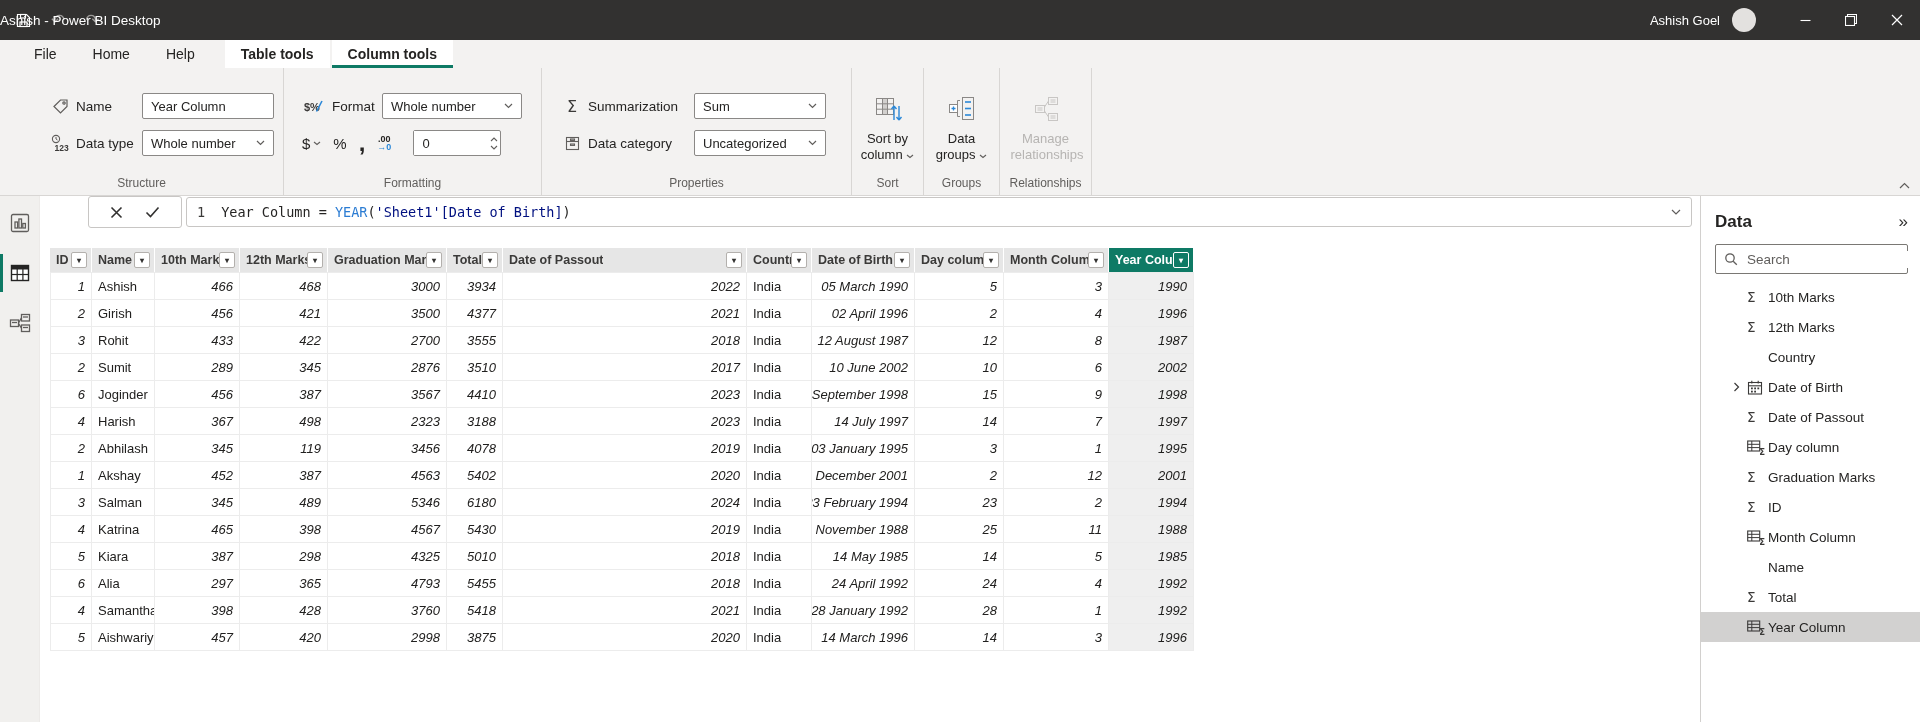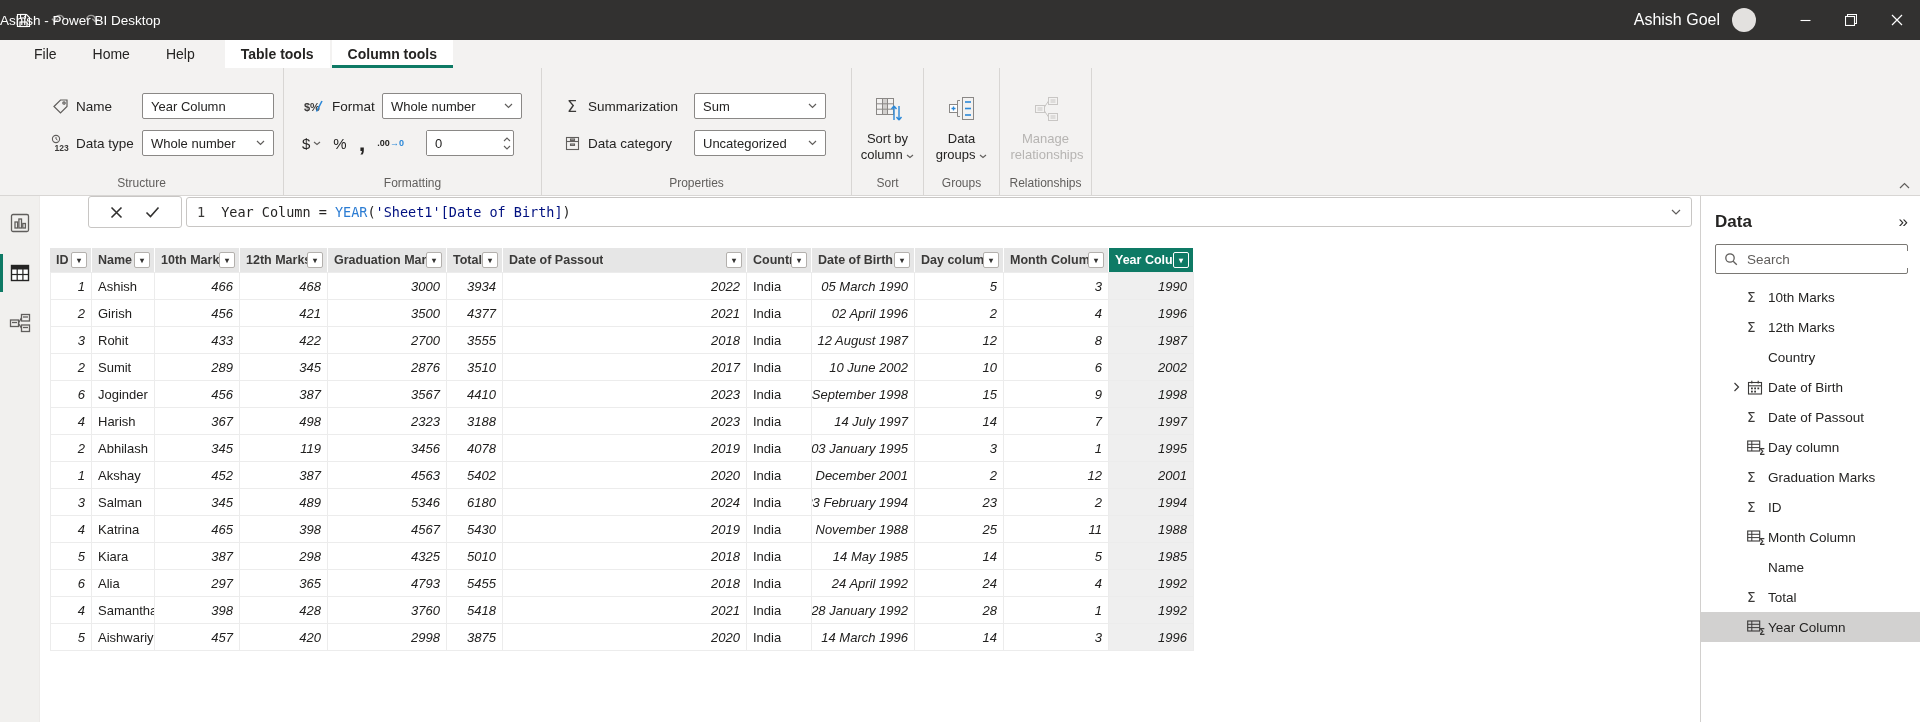--- a/index.html
+++ b/index.html
@@ -4,21 +4,21 @@
 <style>
   html,body{margin:0;padding:0;width:1920px;height:722px;overflow:hidden;background:#fff;
     font-family:"Liberation Sans",sans-serif;-webkit-font-smoothing:antialiased;}
   svg{display:block}
   
   .titlebar{position:absolute;left:0;top:0;width:1920px;height:40px;background:#323130;display:flex;align-items:center;color:#fff;}
   .tb-left{display:flex;align-items:center;gap:20px;padding-left:16px;}
   .tb-glyph{font-size:17px;color:#9d9b99;}
   .tb-title{position:absolute;left:0;right:0;font-size:13.5px;color:#fff;pointer-events:none;}
   .tb-right{margin-left:auto;display:flex;align-items:center;z-index:2;}
-  .tb-user{font-size:16px;margin-right:12px;}
+  .tb-user{font-size:13px;margin-right:12px;}
   .avatar{width:24px;height:24px;border-radius:50%;background:#e3e1df;margin-right:26px;}
   .winbtn{width:46px;height:40px;display:flex;align-items:center;justify-content:center;}
   
   .tabsrow{position:absolute;left:0;top:40px;width:1920px;height:28px;background:#f3f2f1;display:flex;padding-left:16px;font-size:14px;color:#252423;}
   .tab{padding:0 18px;line-height:28px;}
   .tab.contextual{background:#fff;font-weight:700;margin-left:12px;padding:0 16px;}
   .tab.contextual + .tab.contextual{margin-left:2px;}
   .tab.active{box-shadow:inset 0 -3px 0 #0E7A65;}
   
   .ribbon{position:absolute;left:0;top:68px;width:1920px;height:128px;background:#f3f2f1;border-bottom:1px solid #d8d6d4;display:flex;box-sizing:border-box;}
@@ -32,21 +32,21 @@
   .ctl .dd{margin-left:auto;}
   input.ctl-input{background:#fff;border:1px solid #8a8886;border-radius:2px;height:26px;box-sizing:border-box;padding:0 8px;font-size:13px;color:#252423;font-family:"Liberation Sans",sans-serif;outline:none;}
   .g-structure{width:284px;padding-left:50px;}
   .g-structure .flabel{width:66px;}
   .g-formatting{width:258px;padding-left:18px;}
   .g-properties{width:310px;padding-left:20px;}
   .g-properties .flabel{width:106px;}
   .fmt-icons{display:flex;align-items:center;gap:12px;}
   .fmt-glyph{font-size:15px;color:#252423;display:flex;align-items:center;}
   .comma-glyph{font-size:24px;font-weight:700;line-height:8px;padding-top:0px;color:#252423;}
-  .dec-icon{display:flex;flex-direction:row;line-height:8px;font-size:9px;color:#252423;font-weight:700;}
+  .dec-icon{display:flex;flex-direction:column;align-items:center;line-height:8px;font-size:9px;color:#252423;font-weight:700;}
   .dec-icon .arr{color:#2b88d8;}
   .spinner{width:88px;margin-left:10px;display:flex;align-items:stretch;background:#fff;border:1px solid #8a8886;border-radius:2px;height:26px;box-sizing:border-box;}
   .spinner input{border:none;width:60px;padding:0 8px;font-size:13px;outline:none;font-family:"Liberation Sans",sans-serif;color:#252423;}
   .spin-btns{margin-left:auto;display:flex;flex-direction:column;justify-content:center;padding-right:5px;gap:3px;color:#605e5c;}
   .bigbtn{width:100%;display:flex;flex-direction:column;align-items:center;padding-top:0px;cursor:default;}
   .bb-icon{height:34px;display:flex;align-items:center;}
   .bb-label{margin-top:5px;width:70px;text-align:center;font-size:13px;line-height:16px;color:#252423;}
   .rgroup.disabled .bb-label{color:#b6b4b2;}
   .g-sort{width:72px;}.g-groups{width:76px;}.g-rels{width:92px;}.g-calc{width:76px;border-right:1px solid #d8d6d4;}
   .rib-collapse{position:absolute;right:10px;bottom:6px;}

